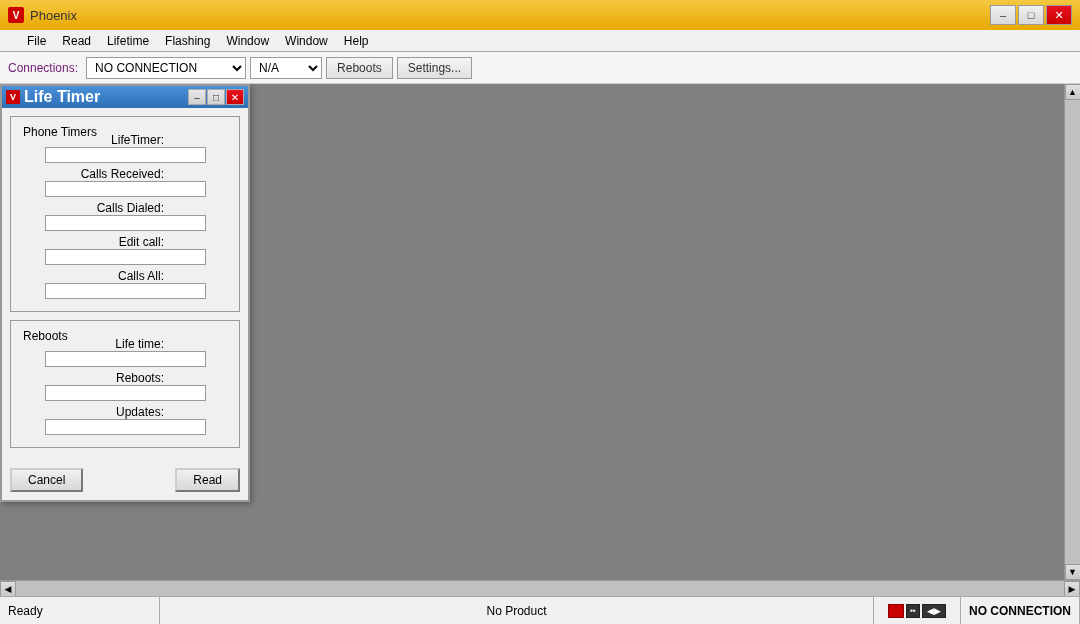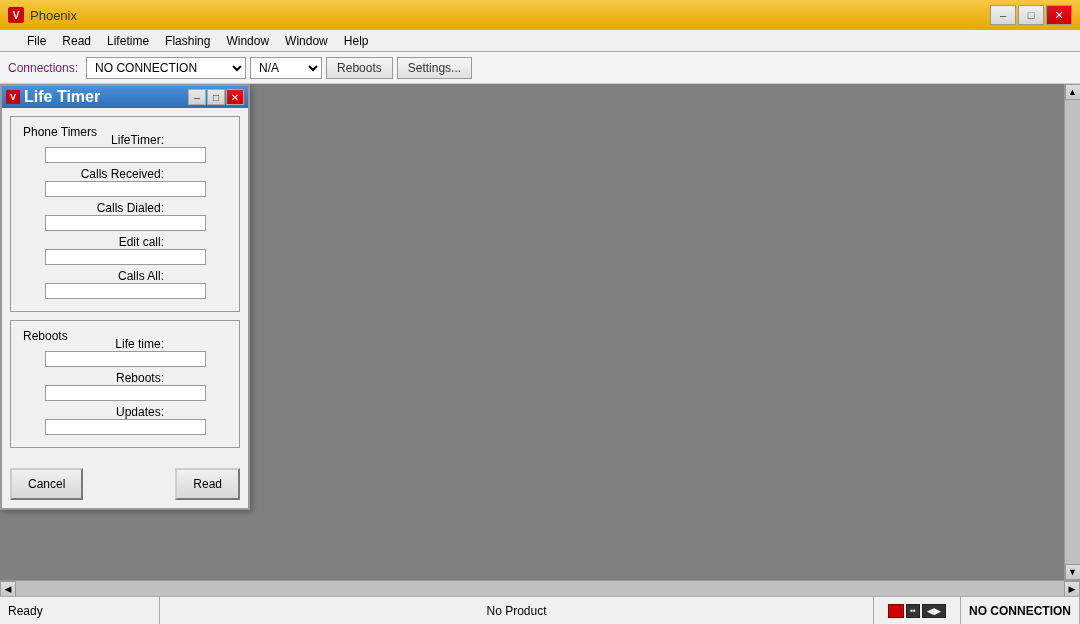--- a/index.html
+++ b/index.html
@@ -256,21 +256,21 @@
       background: white;
       font-size: 12px;
       padding: 0 2px;
     }
     .sub-window-footer {
       display: flex;
       justify-content: space-between;
       padding: 4px 8px 8px 8px;
     }
     .sub-win-action-btn {
-      height: 32px;
+      height: 24px;
       padding: 0 16px;
       font-size: 12px;
       border: 2px outset #ccc;
       background: linear-gradient(to bottom, #f0f0f0, #d8d8d8);
       cursor: pointer;
       color: #000;
     }
 
     
     .status-bar {

